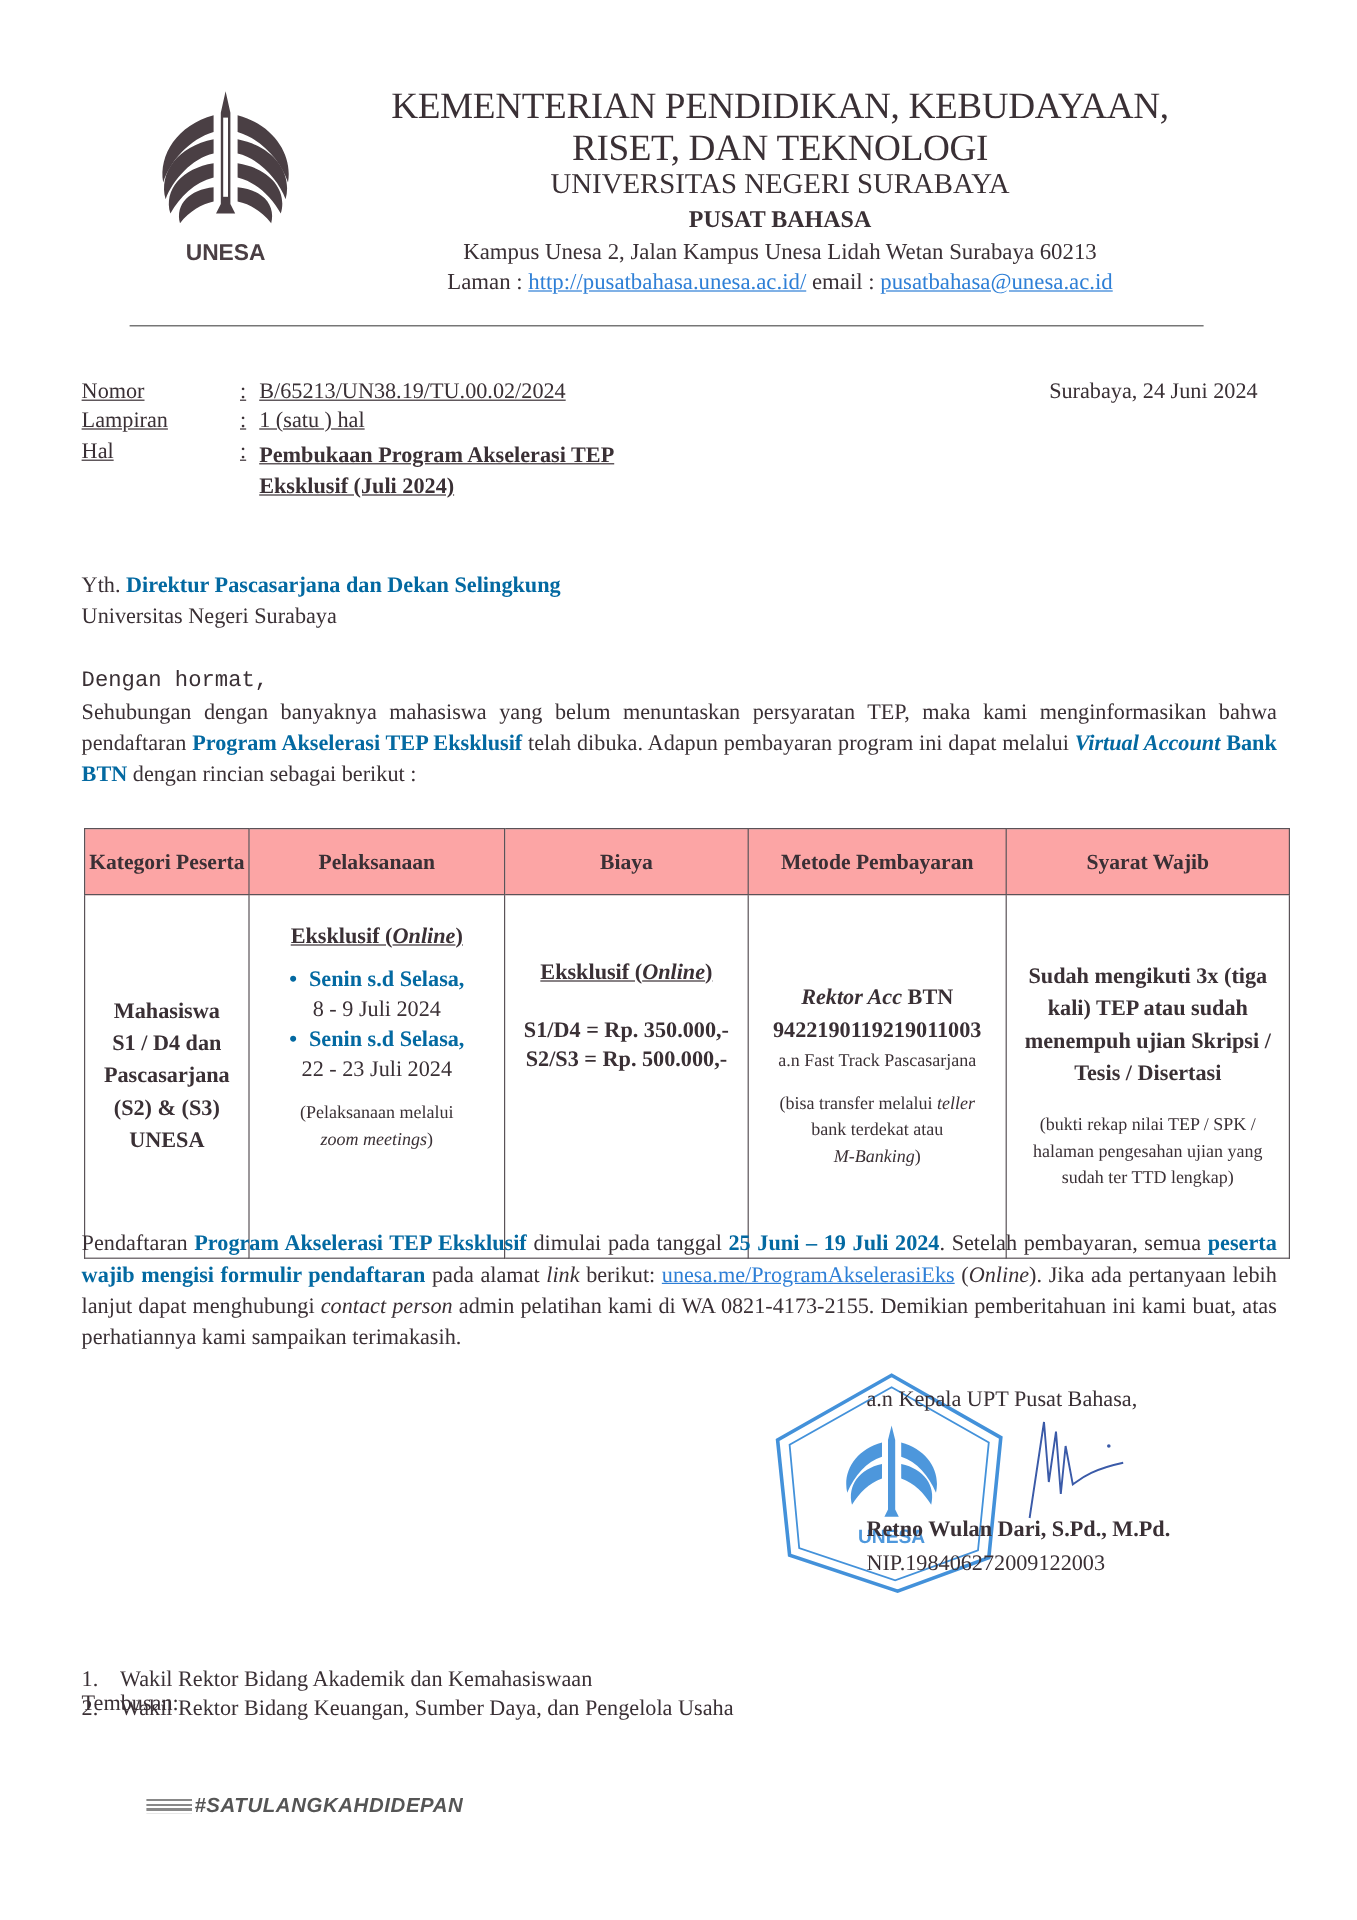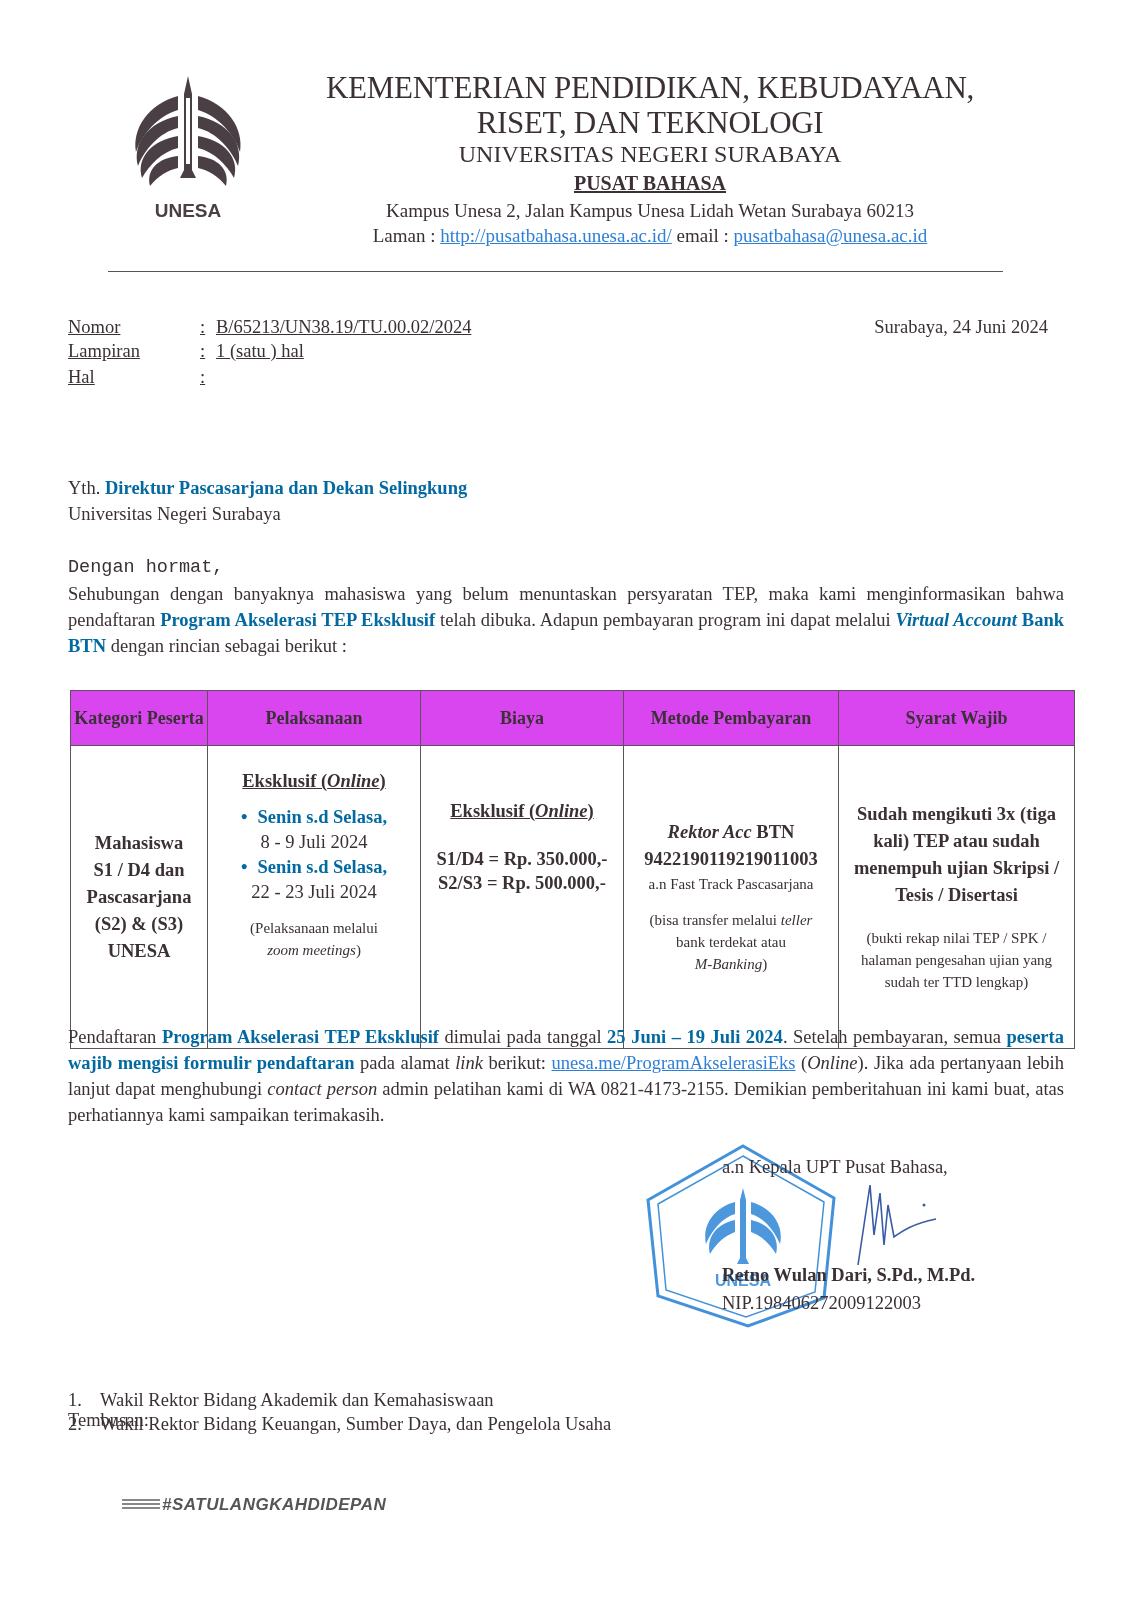--- a/index.html
+++ b/index.html
@@ -5,39 +5,39 @@
   html, body { margin:0; padding:0; background:#ffffff; }
   body { width:1131px; height:1600px; position:relative; overflow:hidden;
          font-family:"Liberation Serif", serif; color:#3a3035; }
   .abs { position:absolute; }
   
   #logo { left:118px; top:74px; width:140px; height:150px; }
   .lh { position:absolute; left:300px; width:700px; text-align:center; color:#3a3035; }
   #lh1 { top:70px; font-size:31px; letter-spacing:-0.3px; }
   #lh2 { top:105px; font-size:31px; letter-spacing:-0.3px; }
   #lh3 { top:141px; font-size:24px; }
-  #lh4 { top:172px; font-size:20px; font-weight:bold;text-decoration:underline; }
+  #lh4 { top:172px; font-size:20px; font-weight:bold; }
   #lh5 { top:200px; font-size:19px; }
   #lh6 { top:225px; font-size:19px; }
   .link { color:#2e7fd6; text-decoration:underline;text-align:right; }
   #rule { left:108px; top:271px; width:895px; height:1px; background:#555; }
 
   
   .meta-row { position:absolute; left:68px; font-size:18.5px; display:flex;text-decoration:underline; }
   .meta-label { width:132px; }
   .meta-colon { width:16px; }
   #date { right:83px; top:317px; font-size:18.5px; }
 
   .para { position:absolute; left:68px; width:996px; font-size:18.5px; line-height:26px; text-align:justify; }
   b { color:#0369a1; }
 
   
   #tbl { position:absolute; left:70px; top:690px; width:1005px; border-collapse:collapse; font-size:18px; }
   #tbl th, #tbl td { border:1.5px solid #5a5358; text-align:center; vertical-align:middle; }
-  #tbl th { background:#d946ef; height:52px; font-weight:bold; font-size:18px; line-height:24px;font-family:Liberation Serif, serif; }
+  #tbl th { background:#fca5a5; height:52px; font-weight:bold; font-size:18px; line-height:24px;font-family:Liberation Serif, serif; }
   #tbl td { height:250px; padding:0 8px; }
   .b18 { font-weight:bold; font-size:18.5px; line-height:27px; }
   .small { font-size:15px; line-height:22px; }
   .ul { text-decoration:underline; }
   .bullets { margin:10px 0 0 0; padding:0; list-style:none; }
   .bullets li { font-size:18.5px; line-height:25px;text-align:center; }
   .bullets li .dot { margin-right:10px; }
 
   
   #stamp { left:638px; top:1140px; width:210px; height:190px; }
@@ -93,20 +93,24 @@
   <span>B/65213/UN38.19/TU.00.02/2024</span>
 </div>
 <div class="meta-row" style="top:341px;">
   <span class="meta-label">Lampiran</span>
   <span class="meta-colon">:</span>
   <span>1 (satu ) hal</span>
 </div>
 <div class="meta-row" style="top:367px;">
   <span class="meta-label">Hal</span>
   <span class="meta-colon">:</span>
+  <span style="font-weight:bold; line-height:26px;">
+    <span>Pembukaan Program Akselerasi TEP</span><br>
+    <span>Eksklusif  (Juli 2024)</span>
+  </span>
 </div>
 <div id="date" class="abs">Surabaya, 24 Juni 2024</div>
 
 <div class="para" style="top:475px;">
   <span>Yth. </span><b>Direktur Pascasarjana dan Dekan Selingkung</b><br>
   <span>Universitas Negeri Surabaya</span>
 </div>
 
 <div class="para" style="top:555px;font-family:Liberation Mono, monospace;">Dengan hormat,</div>
 <div class="para" style="top:581px;">

